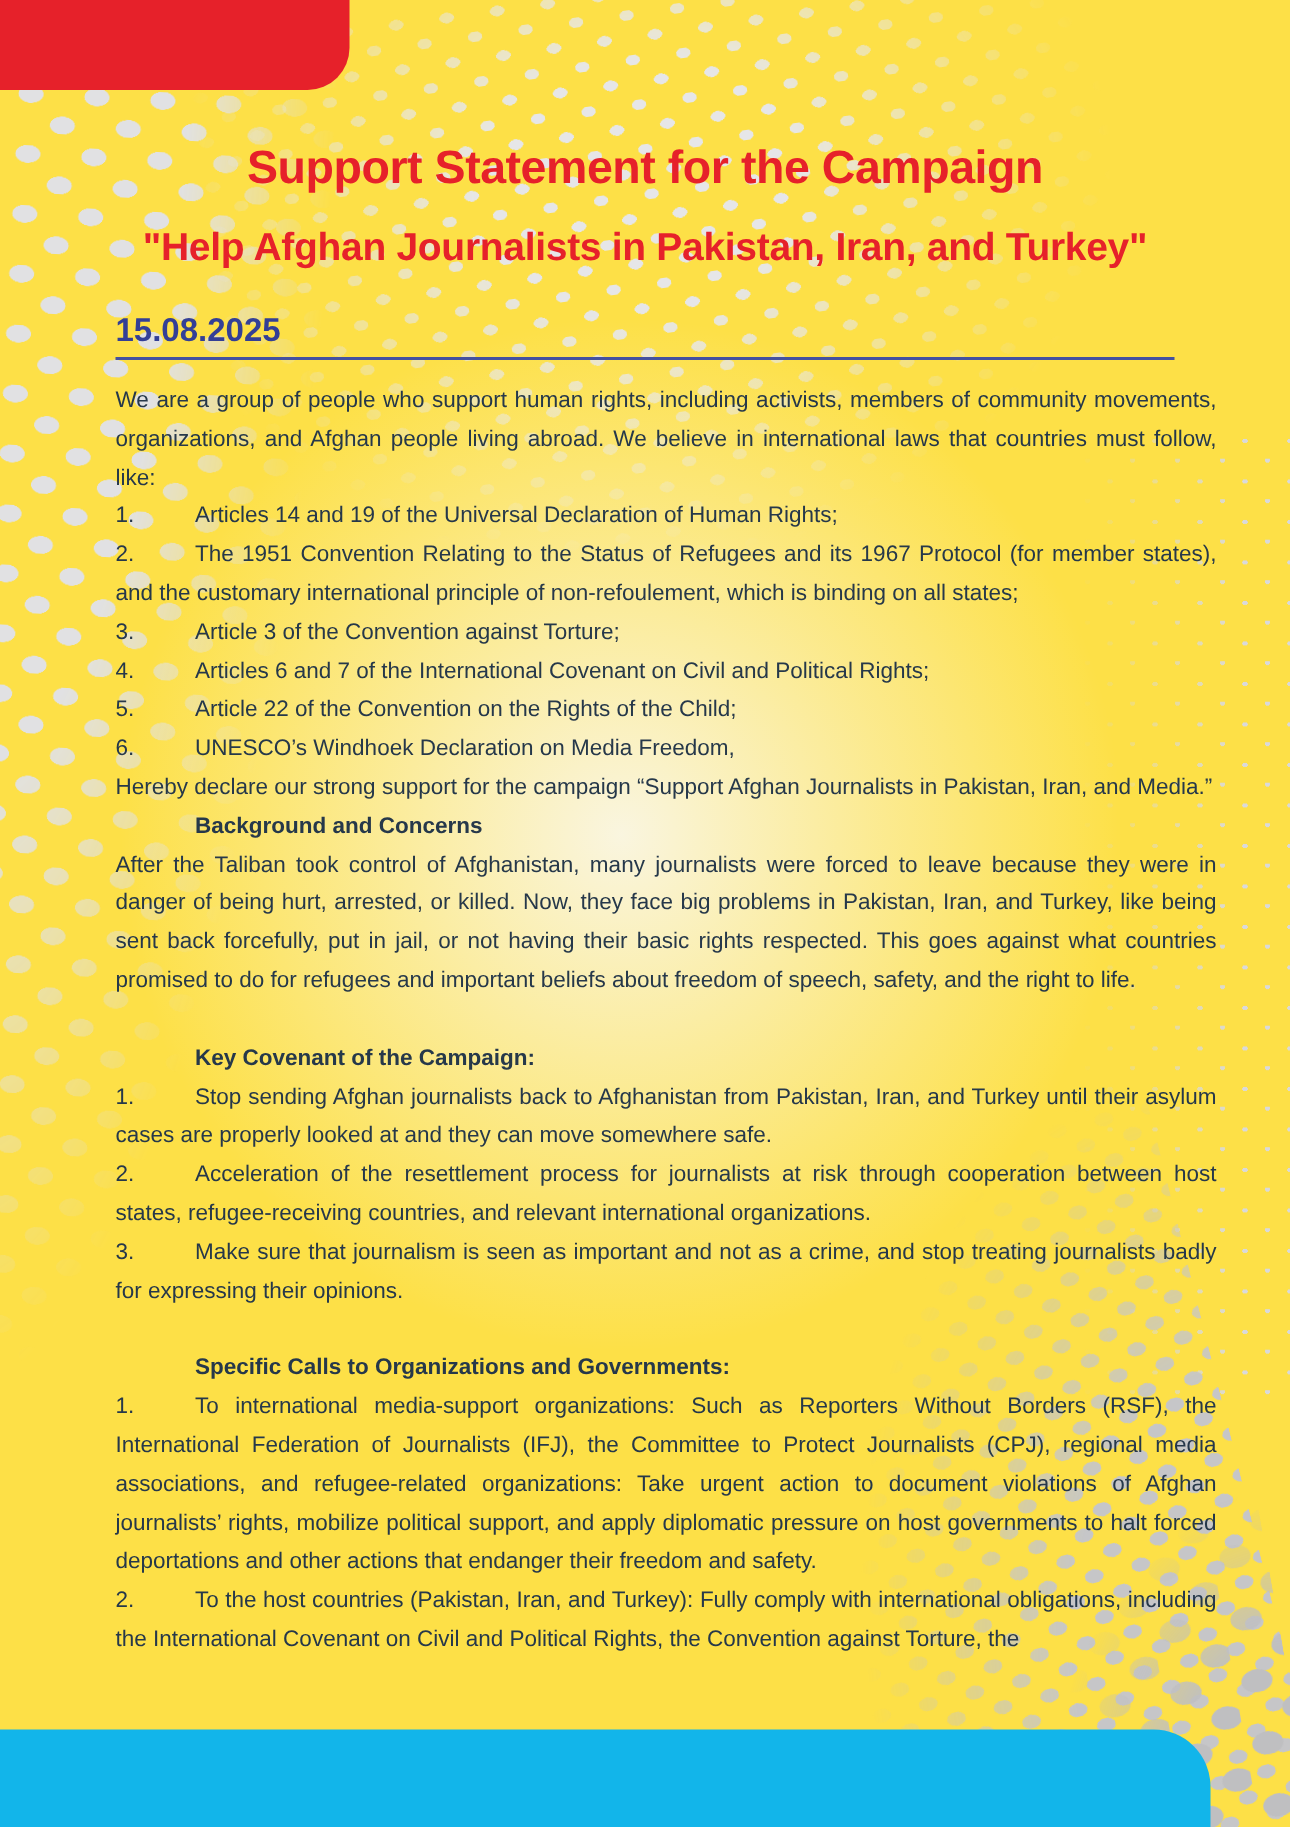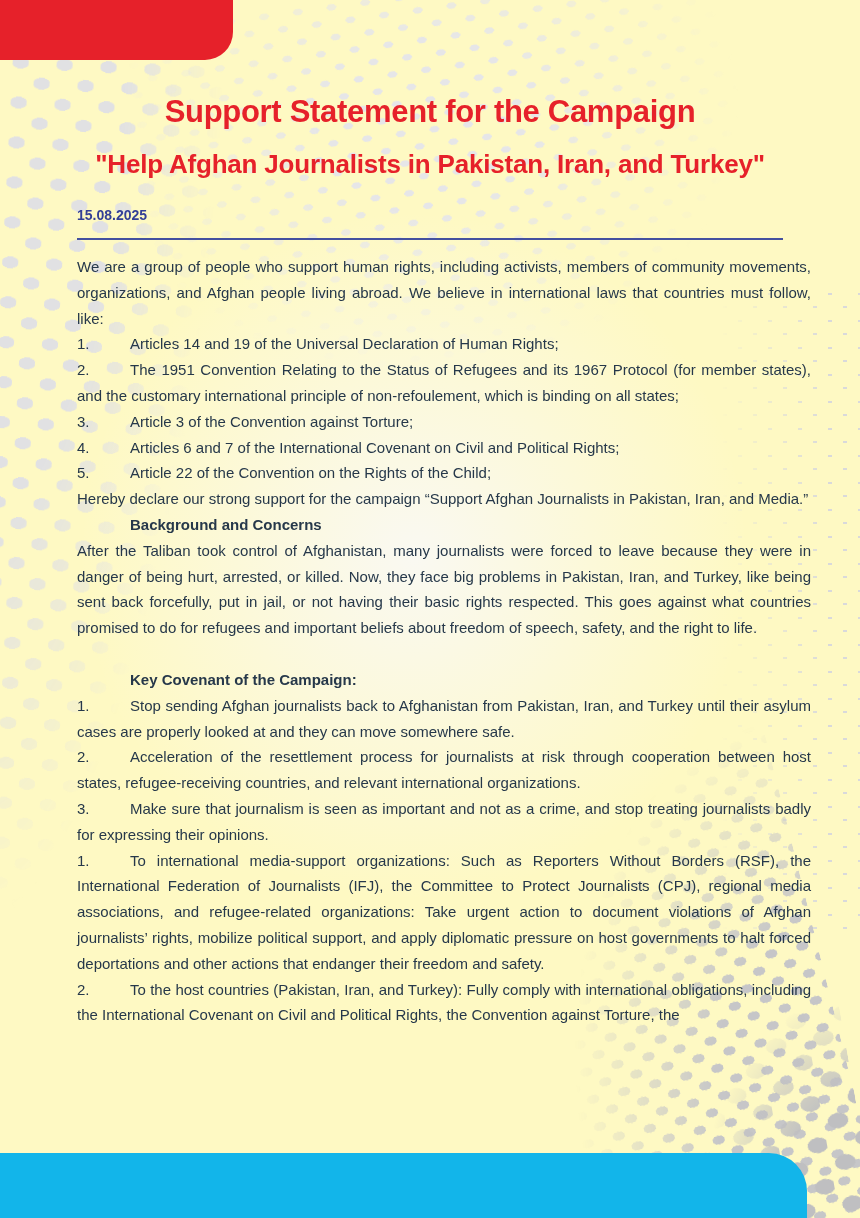--- a/index.html
+++ b/index.html
@@ -1,19 +1,19 @@
 <!DOCTYPE html>
 <html><head>
 <meta charset="utf-8">
 <style>
   html,body{margin:0;padding:0;background:#ffffff;}
   .page{
     position:relative;
     width:860px;height:1218px;
-    background:#fef9c3;
+    background:#fde047;
     overflow:hidden;
     font-family:"Liberation Sans", sans-serif;
   }
   
   .dots{position:absolute;pointer-events:none;}
   .dots-left{
     left:-14px;top:-22px;width:215px;height:1040px;
     background-image:
       radial-gradient(ellipse 12px 8.5px at 12px 9px, #e1e1e3 68%, rgba(225,225,227,0) 71%),
       radial-gradient(ellipse 12px 8.5px at 34px 29px, #e1e1e3 68%, rgba(225,225,227,0) 71%);
@@ -78,21 +78,21 @@
     color:#e6212a;
   }
   .subtitle{
     position:absolute;left:0;top:149px;width:860px;margin:0;
     text-align:center;
     font-size:26px;font-weight:bold;letter-spacing:-0.2px;
     color:#e6212a;
   }
   .date{
     position:absolute;left:77px;top:207px;
-    font-size:14px;font-weight:bold;
+    font-size:22px;font-weight:bold;
     color:#333f96;
   }
   .rule{
     position:absolute;left:77px;top:238px;width:706px;height:2px;
     background:#44519f;
   }
   
   .content{
     position:absolute;left:77px;top:254px;width:734px;
     font-size:15px;line-height:25.8px;
@@ -135,31 +135,33 @@
 
   <div class="content">
 
     <p class="para">We are a group of people who support human rights, including activists, members of community movements, organizations, and Afghan people living abroad. We believe in international laws that countries must follow, like:</p>
 
     <p class="item"><span class="num">1.</span><span>Articles 14 and 19 of the Universal Declaration of Human Rights;</span></p>
     <p class="item"><span class="num">2.</span><span>The 1951 Convention Relating to the Status of Refugees and its 1967 Protocol (for member states), and the customary international principle of non-refoulement, which is binding on all states;</span></p>
     <p class="item"><span class="num">3.</span><span>Article 3 of the Convention against Torture;</span></p>
     <p class="item"><span class="num">4.</span><span>Articles 6 and 7 of the International Covenant on Civil and Political Rights;</span></p>
     <p class="item"><span class="num">5.</span><span>Article 22 of the Convention on the Rights of the Child;</span></p>
+    <p class="item"><span class="num">6.</span><span>UNESCO’s Windhoek Declaration on Media Freedom,</span></p>
 
     <p class="para">Hereby declare our strong support for the campaign “Support Afghan Journalists in Pakistan, Iran, and Media.”</p>
 
     <p class="heading">Background and Concerns</p>
     <p class="para">After the Taliban took control of Afghanistan, many journalists were forced to leave because they were in danger of being hurt, arrested, or killed. Now, they face big problems in Pakistan, Iran, and Turkey, like being sent back forcefully, put in jail, or not having their basic rights respected. This goes against what countries promised to do for refugees and important beliefs about freedom of speech, safety, and the right to life.</p>
 
     <p class="heading gap">Key Covenant of the Campaign:</p>
     <p class="item"><span class="num">1.</span><span>Stop sending Afghan journalists back to Afghanistan from Pakistan, Iran, and Turkey until their asylum cases are properly looked at and they can move somewhere safe.</span></p>
     <p class="item"><span class="num">2.</span><span>Acceleration of the resettlement process for journalists at risk through cooperation between host states, refugee-receiving countries, and relevant international organizations.</span></p>
     <p class="item"><span class="num">3.</span><span>Make sure that journalism is seen as important and not as a crime, and stop treating journalists badly for expressing their opinions.</span></p>
 
+    <p class="heading gap">Specific Calls to Organizations and Governments:</p>
     <p class="item"><span class="num">1.</span><span>To international media-support organizations: Such as Reporters Without Borders (RSF), the International Federation of Journalists (IFJ), the Committee to Protect Journalists (CPJ), regional media associations, and refugee-related organizations: Take urgent action to document violations of Afghan journalists’ rights, mobilize political support, and apply diplomatic pressure on host governments to halt forced deportations and other actions that endanger their freedom and safety.</span></p>
     <p class="item"><span class="num">2.</span><span>To the host countries (Pakistan, Iran, and Turkey): Fully comply with international obligations, including the International Covenant on Civil and Political Rights, the Convention against Torture, the</span></p>
 
   </div>
 
   <div class="footer-bar"></div>
 
 </div>
 
 </body></html>

